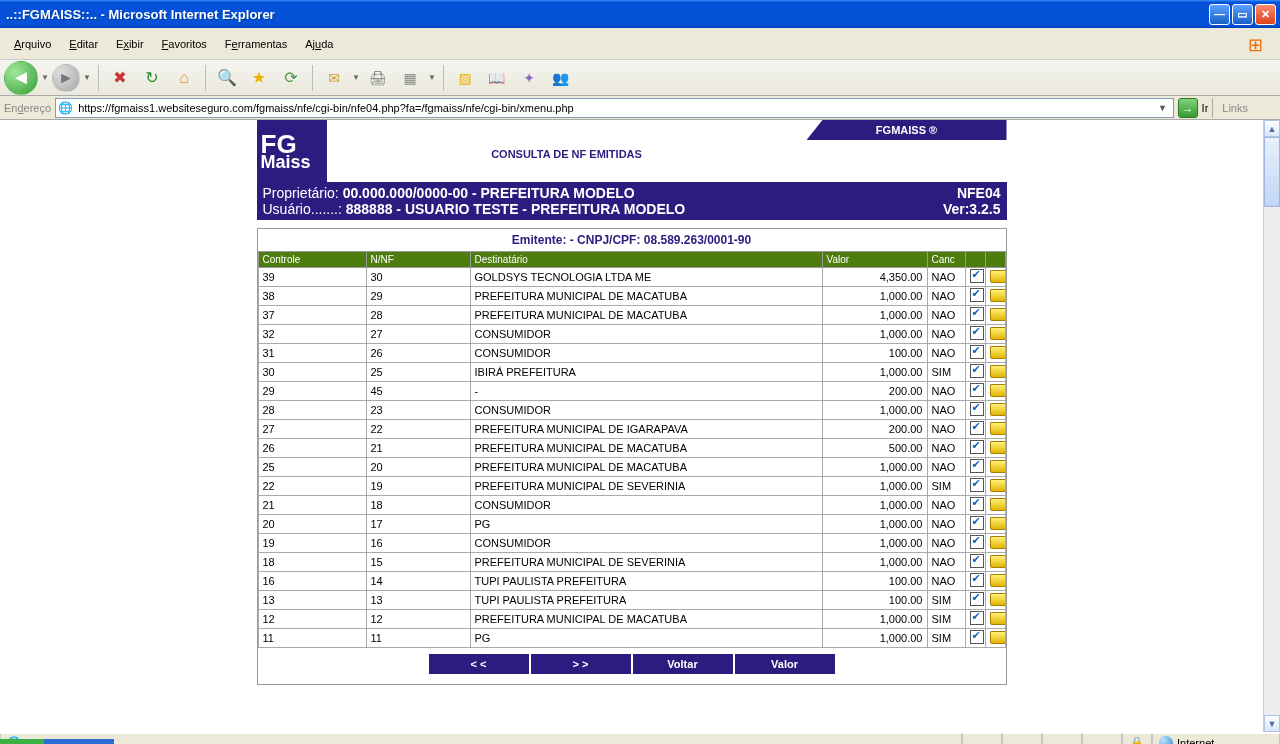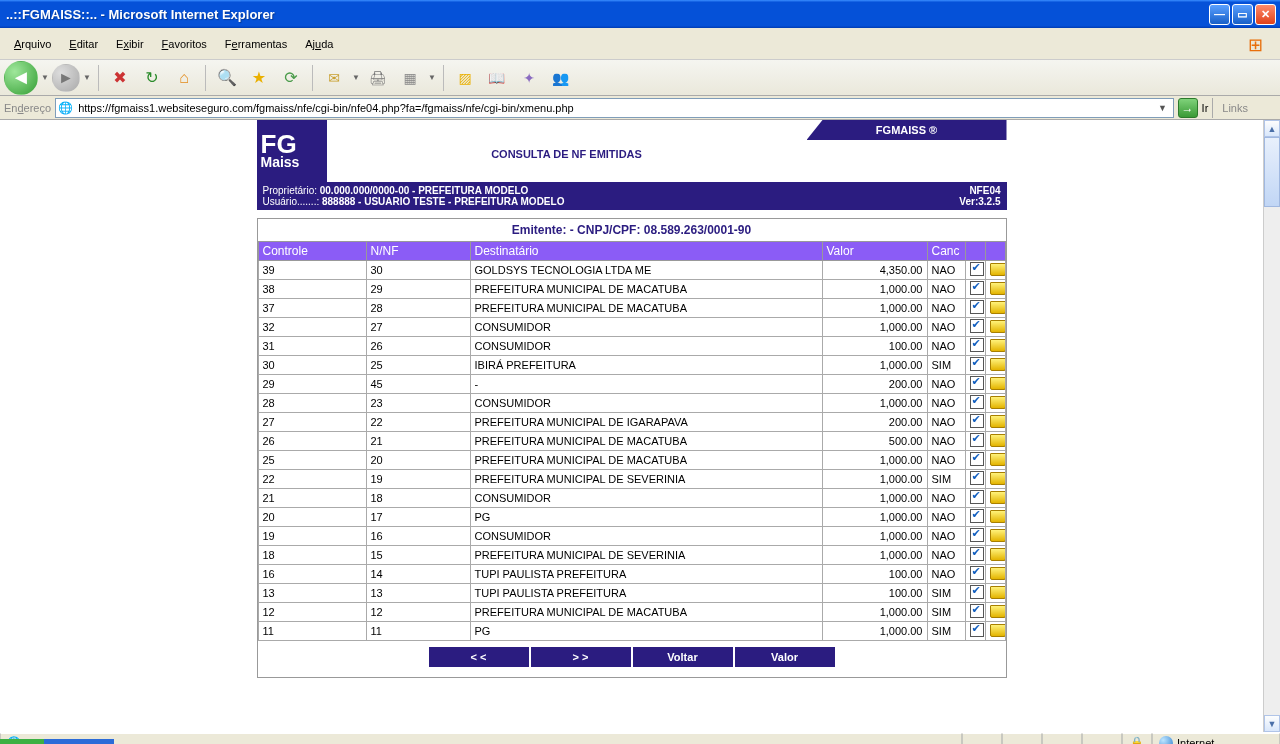--- a/index.html
+++ b/index.html
@@ -44,33 +44,33 @@
   .content-scroll { flex:1; overflow:auto; padding:0 4px; }
   .scrollbar-fake { width:17px; background:#eee; border-left:1px solid #ccc; position:relative; }
   .scrollbar-fake .up, .scrollbar-fake .down { height:17px; background:linear-gradient(#fdfdfd,#d9e7fb); border:1px solid #b0c4e8; display:flex; align-items:center; justify-content:center; font-size:9px; color:#4a6fa8; cursor:pointer; }
   .scrollbar-fake .down { position:absolute; bottom:0; width:100%; }
   .scrollbar-fake .thumb { position:absolute; top:17px; width:100%; height:70px; background:linear-gradient(#e8f0fc,#c1d6f5); border:1px solid #a0b8e0; }
   
   .page { width: 750px; margin: 0 auto; }
   .header-row { display: flex; align-items: flex-start; }
   .logo { width: 70px; height: 62px; background: #2b1c80; color: #fff; font-weight: bold; display: flex; flex-direction: column; justify-content: center; padding-left: 4px; }
   .logo .fg { font-size: 26px; line-height: 22px; font-family: Arial Black, Arial; }
-  .logo .maiss { font-size: 14px; line-height: 14px; }
+  .logo .maiss { font-size: 18px; line-height: 14px; }
   .header-center { flex: 1; text-align: center; padding-top: 28px; color: #2b1c80; font-weight: bold; }
   .brand-tab { width: 200px; height: 20px; background: #2b1c80; color: #fff; font-weight: bold; text-align: center; line-height: 20px; clip-path: polygon(8% 0, 100% 0, 100% 100%, 0 100%); }
   
-  .infobar { background: #2b1c80; color: #fff; padding: 3px 6px; font-size: 10px; display:flex; flex-direction:column; }
+  .infobar { background: #2b1c80; color: #fff; padding: 3px 6px; font-size: 14px; display:flex; flex-direction:column; }
   .infobar .row { display:flex; justify-content:space-between; }
   .infobar b { font-weight: bold; }
   
   .tbl-wrap { border: 1px solid #999; margin-top: 8px; }
   .emitente { text-align: center; color: #2b1c80; font-weight: bold; padding: 4px 0; font-size: 12px; }
   
   table.data { width: 100%; border-collapse: collapse; table-layout: fixed; }
-  table.data th { background: #8b5cf6; color: #fff; text-align: left; padding: 2px 4px; font-weight: normal; font-size: 12px; border: 1px solid #999; }
+  table.data th { background: #4d7c0f; color: #fff; text-align: left; padding: 2px 4px; font-weight: normal; font-size: 10px; border: 1px solid #999; }
   table.data td { border: 1px solid #aaa; padding: 1px 4px; font-size: 11px; height: 18px; white-space: nowrap; overflow: hidden; }
   table.data td.r { text-align: right; }
   .col-ctrl { width: 108px; } .col-nnf { width: 104px; } .col-dest { width: auto; } .col-val { width: 105px; } .col-canc { width: 38px; } .col-ck { width: 20px; } .col-fld { width: 20px; }
   .ck-icon { display:inline-block; width:14px; height:14px; border:1px solid #555; background:#fff; position:relative; }
   .ck-icon::after { content:"✔"; color:#1460c0; font-size:11px; position:absolute; top:-2px; left:1px; }
   .fld-icon { display:inline-block; width:16px; height:13px; background:linear-gradient(#fff27a,#e3b400); border:1px solid #a87f00; border-radius:1px 1px 2px 2px; position:relative; }
   
   .footer-btns { display:flex; gap:2px; justify-content:center; padding:6px 0 10px; }
   .nav-btn { width:100px; height:20px; background:#2b1c80; color:#fff; font-weight:bold; border:none; cursor:pointer; font-size:11px; }
   

